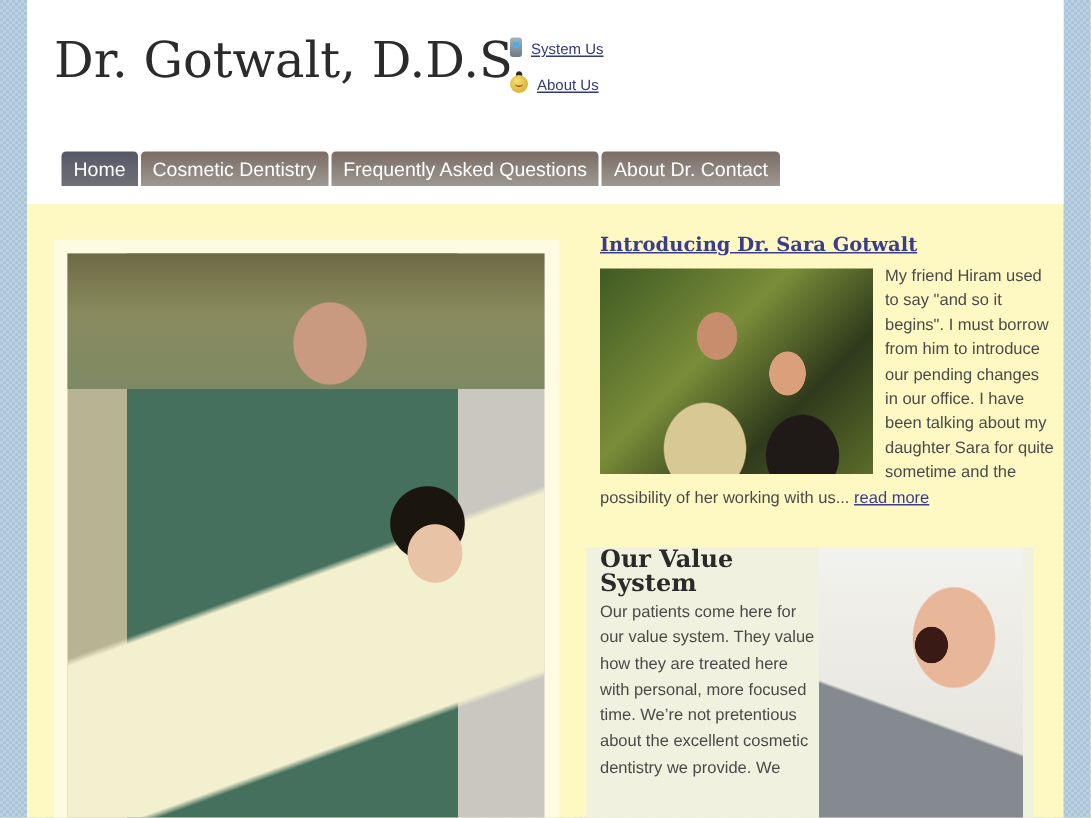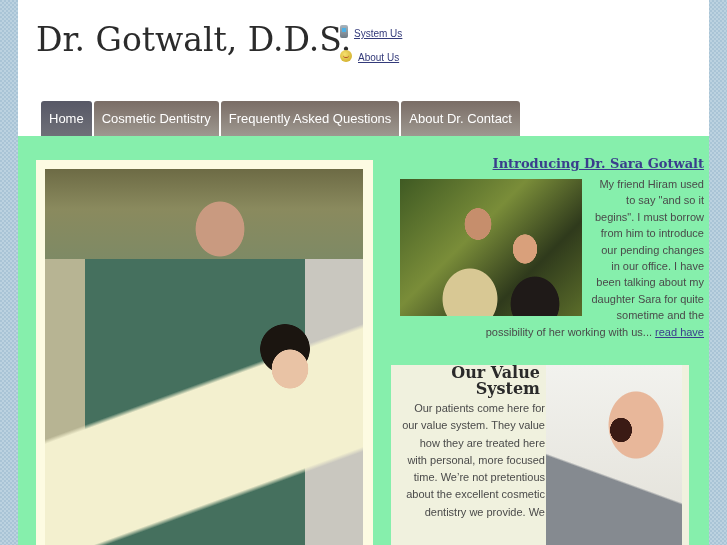--- a/index.html
+++ b/index.html
@@ -8,22 +8,21 @@
       background-color: #a9c4d6;
       background-image:
         linear-gradient(45deg, #bcd2e0 25%, transparent 25%, transparent 75%, #bcd2e0 75%),
         linear-gradient(45deg, #bcd2e0 25%, transparent 25%, transparent 75%, #bcd2e0 75%);
       background-size: 4px 4px;
       background-position: 0 0, 2px 2px;
       font-family: "Liberation Sans", sans-serif;
     }
     .page {
       position: absolute; left: 18px; top: 0; width: 691px; height: 545px;
-      background: #86efac;
-      text-align: right;
+      background: #fef9c3;
     }
     .header {
       position: absolute; left: 0; top: 0; width: 691px; height: 136px;
       background: #ffffff;
     }
     .logo-title {
       position: absolute; left: 18px; top: 20px;
       font-family: "DejaVu Serif", "Liberation Serif", serif;
       font-size: 33px; color: #2b2b2b; letter-spacing: 0px; white-space: nowrap;
     }
@@ -45,21 +44,21 @@
       width: 12px; height: 12px; border-radius: 50%;
       background: radial-gradient(circle at 40% 35%, #f6e070, #c9a41c);
       position: relative; margin-top: -4px;
     }
     .smile-icon::after {
       content: ""; position: absolute; left: 3px; top: 4px; width: 6px; height: 3px;
       border-bottom: 1px solid #b24c2a; border-radius: 0 0 4px 4px;
     }
     .nav { position: absolute; left: 23px; top: 101px; display: flex; }
     .tab {
-      height: 35px; box-sizing: border-box; padding: 0 8px; margin-right: 2px;
+      height: 23px; box-sizing: border-box; padding: 0 8px; margin-right: 2px;
       display: flex; align-items: center;
       color: #ffffff; font-size: 13px; white-space: nowrap;
       background: linear-gradient(#7a6d66, #9e9890);
       border-radius: 3px 3px 0 0;
     }
     .tab.active { background: linear-gradient(#575866, #6f7078); }
     .hero-frame {
       position: absolute; left: 18px; top: 160px; width: 337px; height: 385px;
       background: #fdfbe2;
     }
@@ -140,21 +139,21 @@
 
   <div class="hero-frame">
     <div class="hero-photo" title="Dentist with young patient in dental chair"></div>
   </div>
 
   <div class="intro">
     <div class="intro-title">Introducing Dr. Sara Gotwalt</div>
     <div class="intro-text">
       <div class="intro-photo"></div>
       <span>My friend Hiram used to say "and so it begins". I must borrow from him to introduce our pending changes in our office. I have been talking about my daughter Sara for quite sometime and the possibility of her working with us...</span>
-      <a>read have</a>
+      <a>read more</a>
     </div>
   </div>
 
   <div class="values">
     <div class="values-title">Our Value System</div>
     <div class="values-text">Our patients come here for our value system. They value how they are treated here with personal, more focused time. We’re not pretentious about the excellent cosmetic dentistry we provide. We</div>
     <div class="values-photo"></div>
   </div>
 </div>
 

